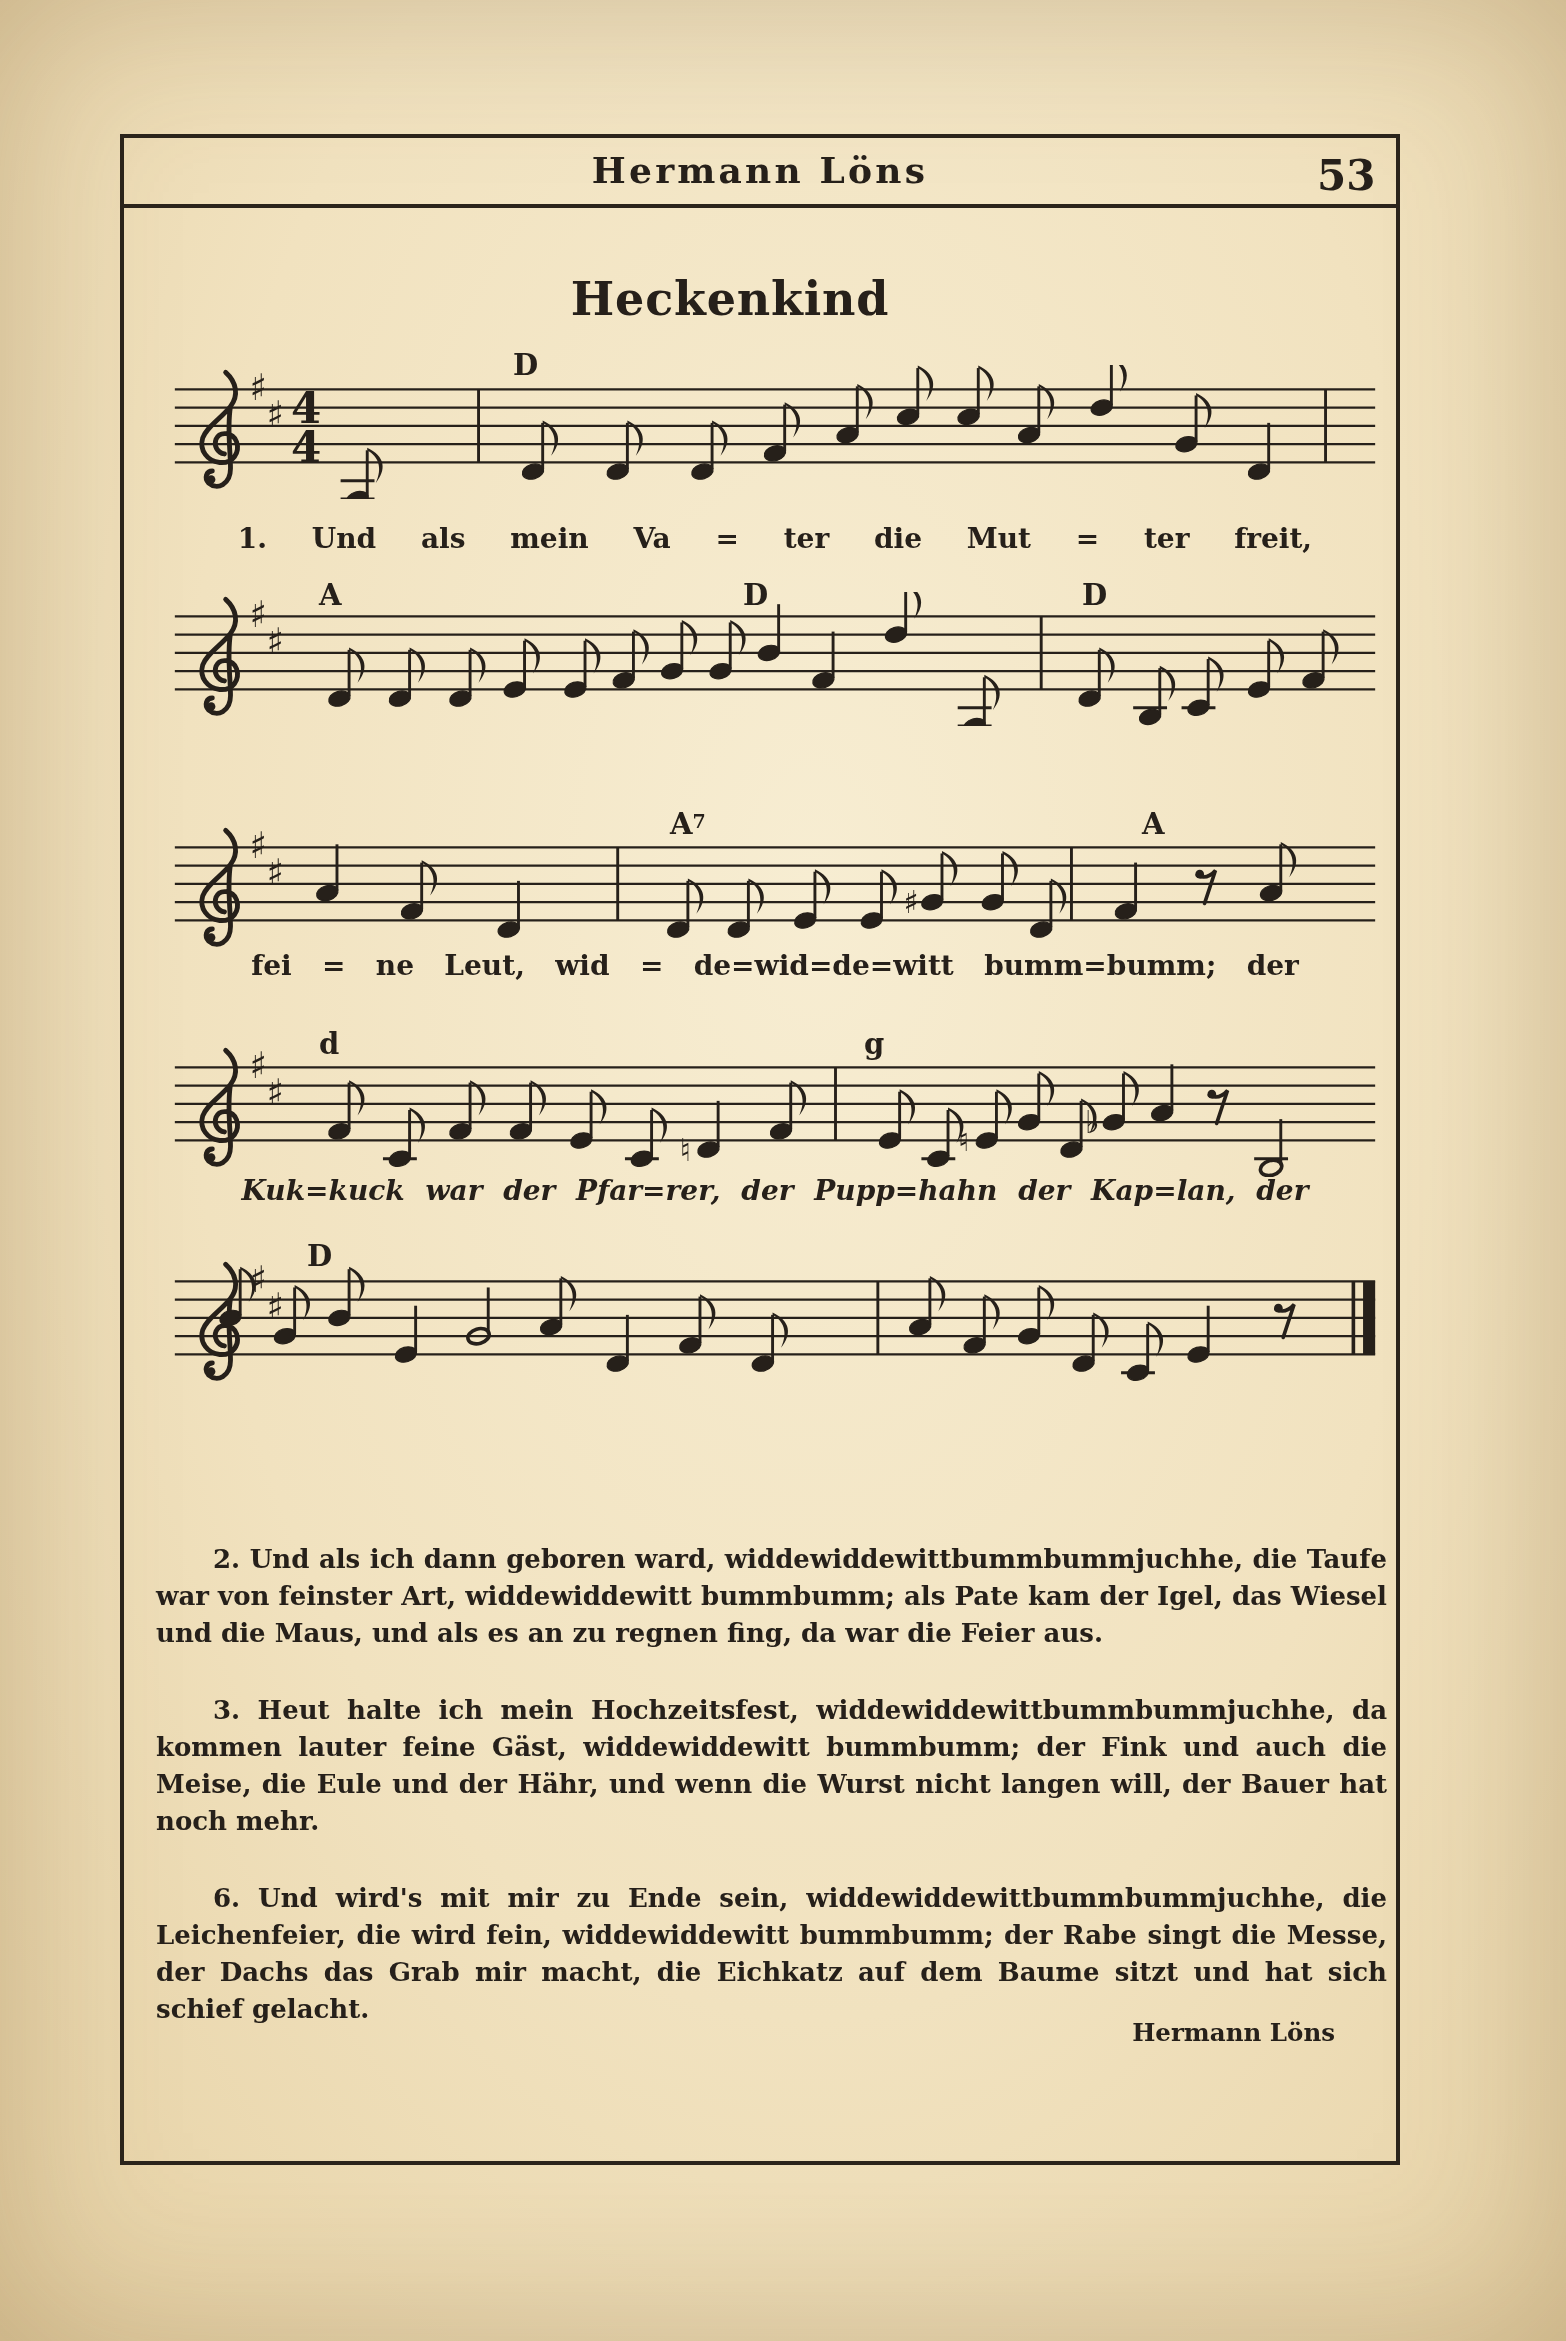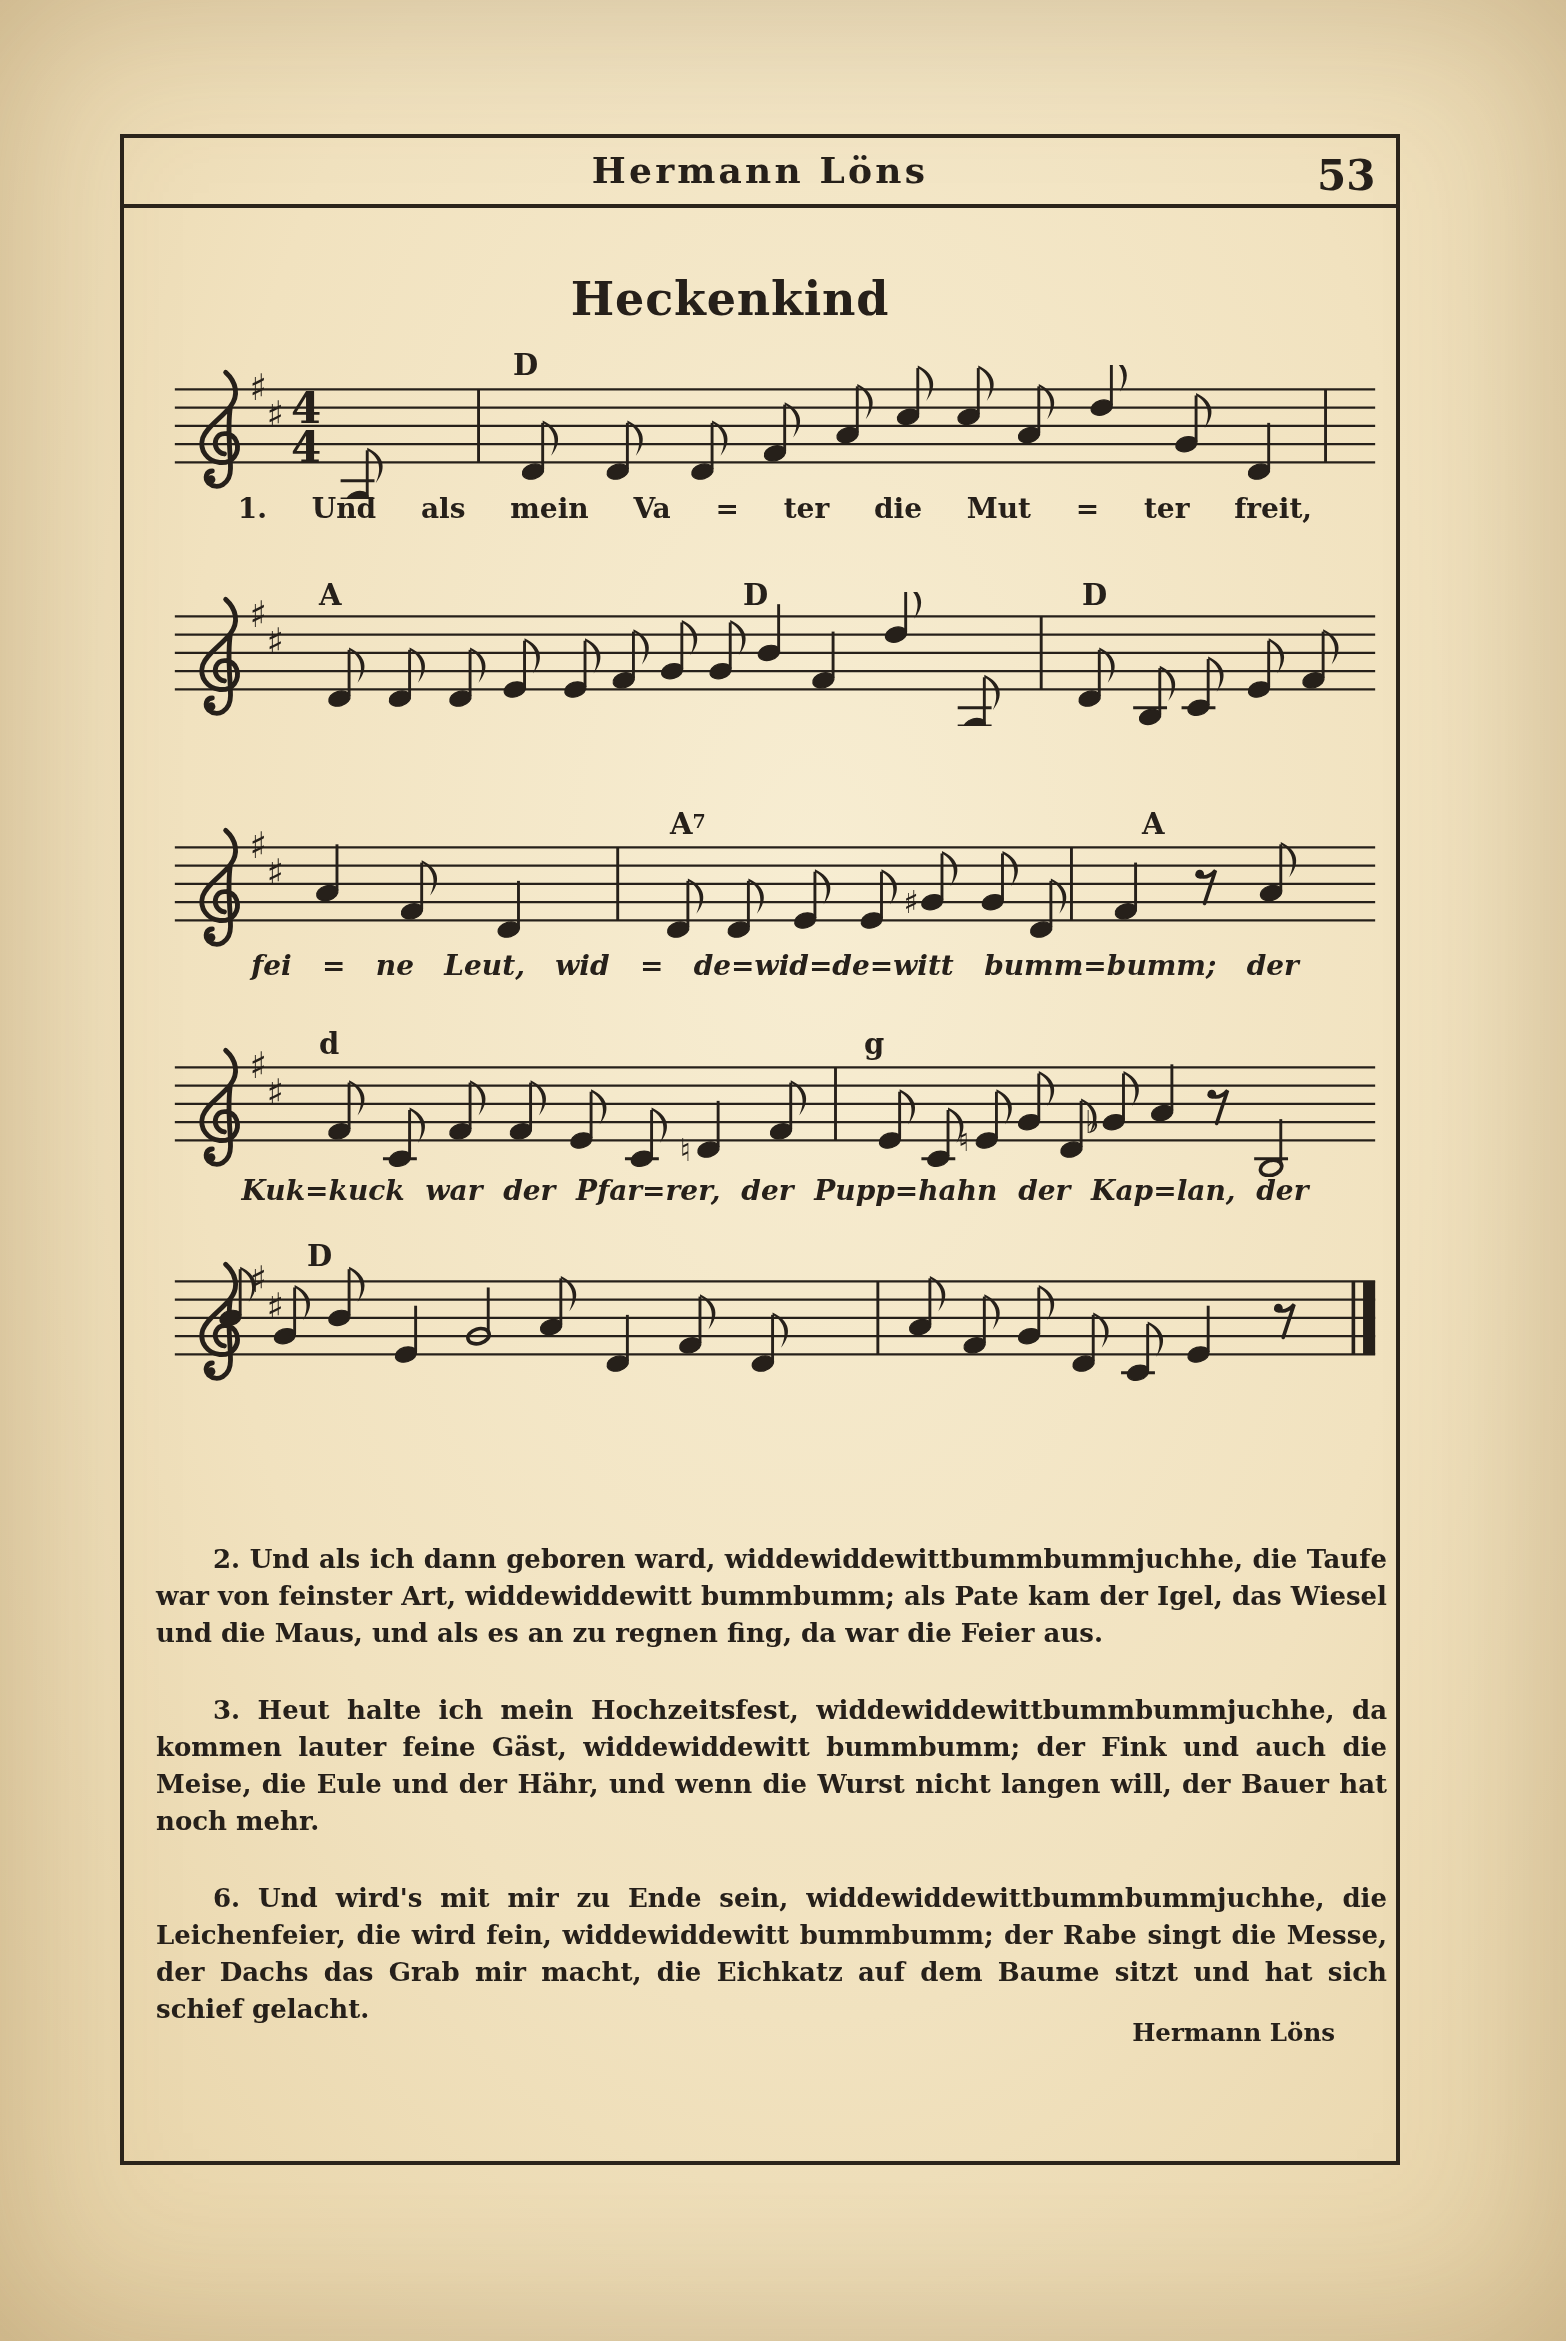--- a/index.html
+++ b/index.html
@@ -117,21 +117,21 @@
       <g>
         <ellipse cx="840" cy="65" rx="9" ry="6" transform="rotate(-16 840 65)" fill="#26201a" stroke="#26201a" stroke-width="1"></ellipse>
         <line x1="848" y1="63" x2="848" y2="25" stroke="#26201a" stroke-width="2.4"></line>
         <path d="M 848 25 c 9 5 13 14 7 27 c 9 -11 8 -22 -7 -29 z" fill="#26201a"></path>
       </g>
       <g>
         <ellipse cx="900" cy="87.5" rx="9" ry="6" transform="rotate(-16 900 87.5)" fill="#26201a" stroke="#26201a" stroke-width="1"></ellipse>
         <line x1="908" y1="85.5" x2="908" y2="47.5" stroke="#26201a" stroke-width="2.4"></line>
       </g>
     </svg>
-    <div class="lyric" style="top: 492px; word-spacing: 35px;">1. Und als mein Va = ter die Mut = ter freit,</div>
+    <div class="lyric" style="top: 522px; word-spacing: 35px;">1. Und als mein Va = ter die Mut = ter freit,</div>
     <span class="chord" style="left: 319px; top: 581px;">A</span>
     <span class="chord" style="left: 743px; top: 581px;">D</span>
     <span class="chord" style="left: 1082px; top: 581px;">D</span>
     <svg viewBox="0 0 1000 110" preserveAspectRatio="none" class="staff-svg" style="left: 170px; top: 592px; width: 1210px; height: 134px; position: absolute;">
       <line x1="4" y1="20" x2="996" y2="20" stroke="#26201a" stroke-width="1.8"></line>
       <line x1="4" y1="35" x2="996" y2="35" stroke="#26201a" stroke-width="1.8"></line>
       <line x1="4" y1="50" x2="996" y2="50" stroke="#26201a" stroke-width="1.8"></line>
       <line x1="4" y1="65" x2="996" y2="65" stroke="#26201a" stroke-width="1.8"></line>
       <line x1="4" y1="80" x2="996" y2="80" stroke="#26201a" stroke-width="1.8"></line>
       <path d="M46 6 C55 14 57 25 50 34 C42 44 30 51 27 60 C24 70 31 79 41 80 C52 81 58 72 55 63 C52 55 41 54 38 61 C36 66 39 72 45 73 M50 34 C47 52 50 70 50 85 C50 98 39 103 32 97 C28 93 30 87 35 87" stroke="#26201a" stroke-width="4" fill="none" stroke-linecap="round"></path>
@@ -297,21 +297,21 @@
       <g>
         <circle cx="851" cy="42" r="3.6" fill="#26201a"></circle>
         <path d="M 849 43 Q 857 47 864 39 L 855 66" stroke="#26201a" stroke-width="3" fill="none" stroke-linecap="round"></path>
       </g>
       <g>
         <ellipse cx="910" cy="57.5" rx="9" ry="6" transform="rotate(-16 910 57.5)" fill="#26201a" stroke="#26201a" stroke-width="1"></ellipse>
         <line x1="918" y1="55.5" x2="918" y2="17.5" stroke="#26201a" stroke-width="2.4"></line>
         <path d="M 918 17.5 c 9 5 13 14 7 27 c 9 -11 8 -22 -7 -29 z" fill="#26201a"></path>
       </g>
     </svg>
-    <div class="lyric" style="top: 949px; word-spacing: 20.6px; font-style: italic;">fei = ne  Leut,  wid = de=wid=de=witt bumm=bumm;  der</div>
+    <div class="lyric" style="top: 949px; word-spacing: 20.6px;">fei = ne  Leut,  wid = de=wid=de=witt bumm=bumm;  der</div>
     <span class="chord" style="left: 319px; top: 1030px;">d</span>
     <span class="chord" style="left: 864px; top: 1030px;">g</span>
     <svg viewBox="0 0 1000 110" preserveAspectRatio="none" class="staff-svg" style="left: 170px; top: 1043px; width: 1210px; height: 134px; position: absolute;">
       <line x1="4" y1="20" x2="996" y2="20" stroke="#26201a" stroke-width="1.8"></line>
       <line x1="4" y1="35" x2="996" y2="35" stroke="#26201a" stroke-width="1.8"></line>
       <line x1="4" y1="50" x2="996" y2="50" stroke="#26201a" stroke-width="1.8"></line>
       <line x1="4" y1="65" x2="996" y2="65" stroke="#26201a" stroke-width="1.8"></line>
       <line x1="4" y1="80" x2="996" y2="80" stroke="#26201a" stroke-width="1.8"></line>
       <path d="M46 6 C55 14 57 25 50 34 C42 44 30 51 27 60 C24 70 31 79 41 80 C52 81 58 72 55 63 C52 55 41 54 38 61 C36 66 39 72 45 73 M50 34 C47 52 50 70 50 85 C50 98 39 103 32 97 C28 93 30 87 35 87" stroke="#26201a" stroke-width="4" fill="none" stroke-linecap="round"></path>
       <circle cx="34" cy="94" r="3.5" fill="#26201a"></circle>

